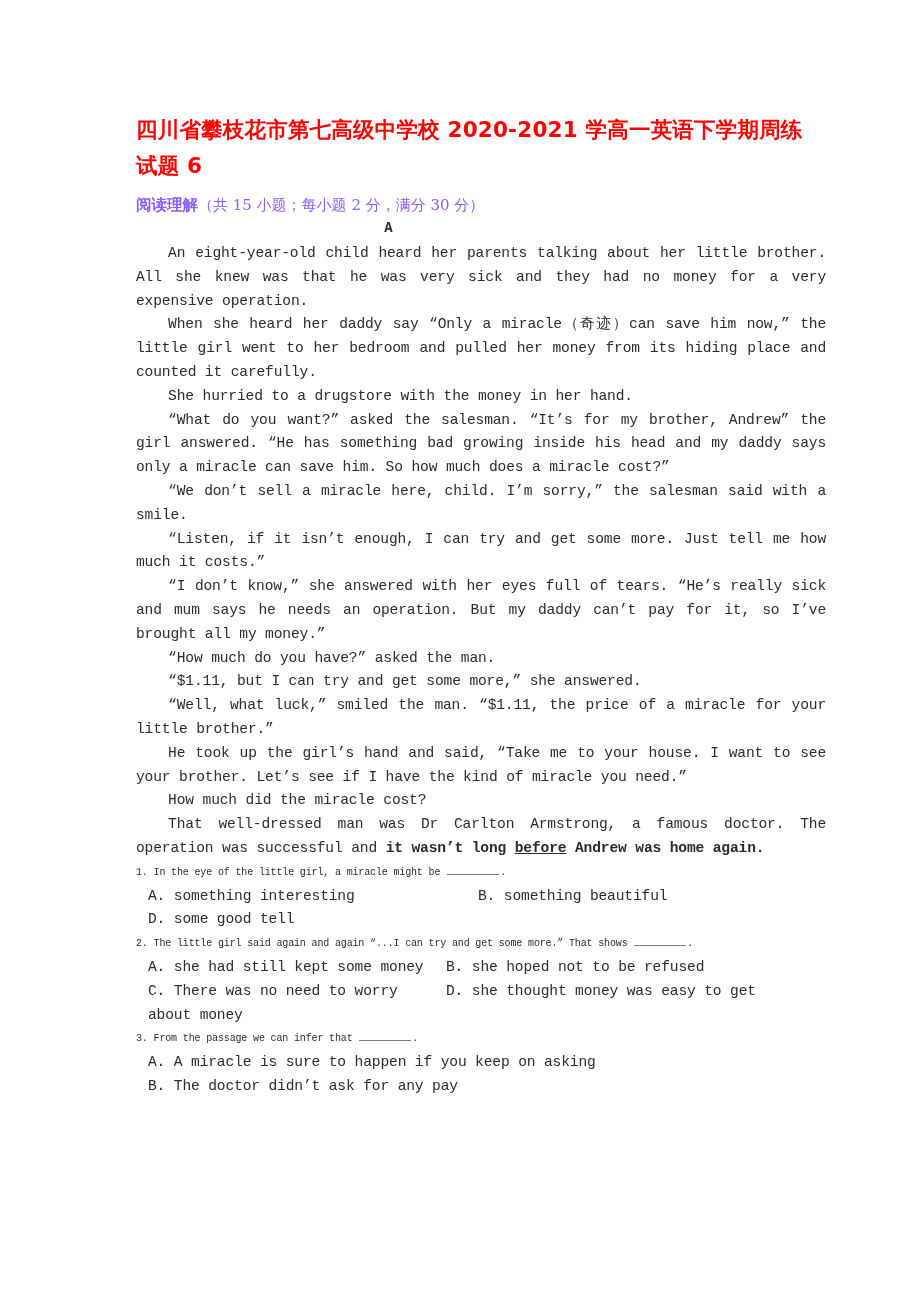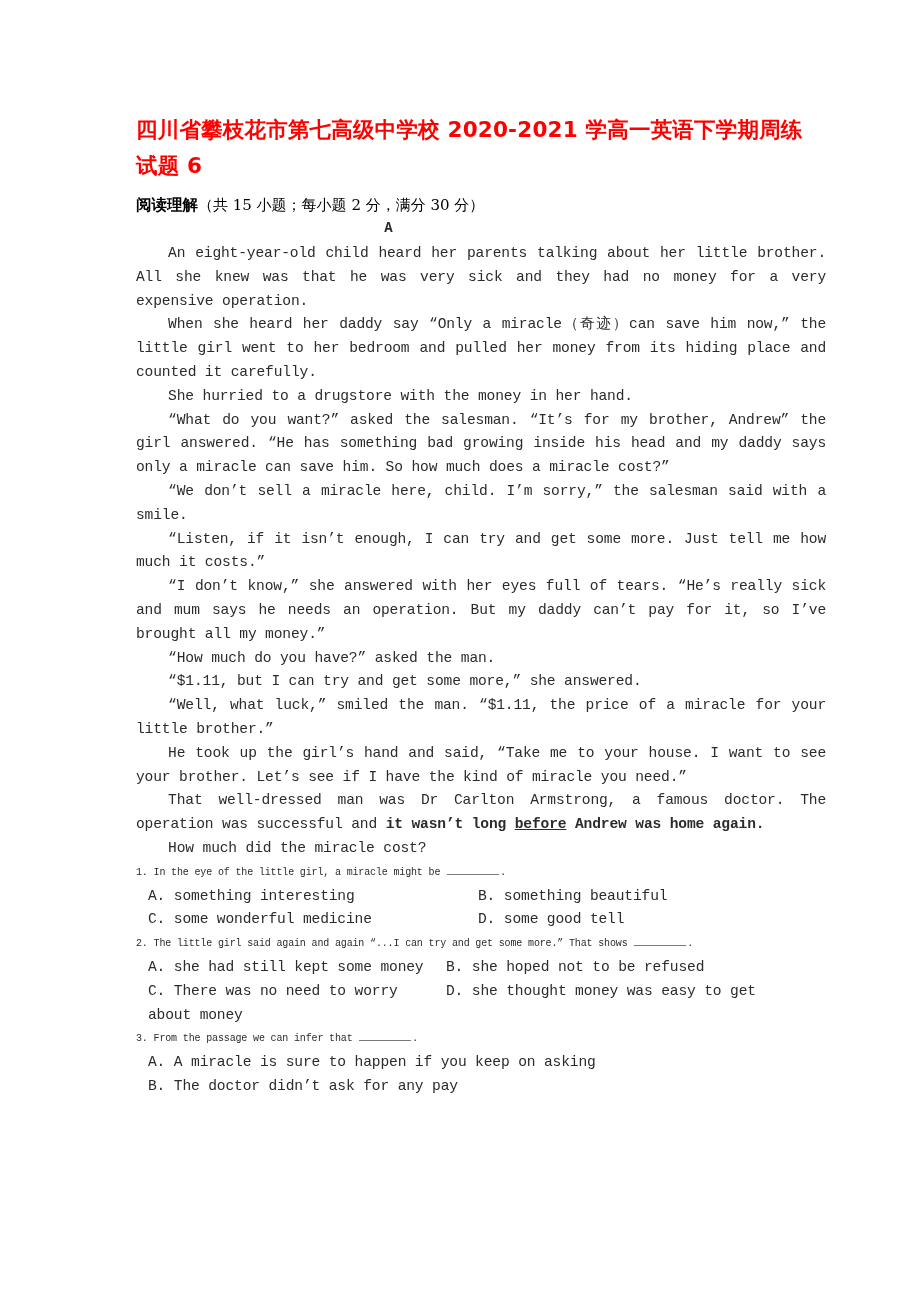--- a/index.html
+++ b/index.html
@@ -39,21 +39,21 @@
   .doc-title .line2 {
     display: block;
   }
 
   
   .section-line {
     margin: 10px 0 0 0;
     font-size: 15px;
     line-height: 22px;
     font-family: "DejaVu Serif", "Liberation Serif", serif;
-    color: #000000;
+    color: #8b5cf6;
     white-space: nowrap;
   }
   .section-line .cn-bold {
     font-family: "DejaVu Sans", "Liberation Sans", sans-serif;
     font-weight: 700;
     font-size: 15.5px;
   }
 
   .passage-letter {
     text-align: center;
@@ -131,35 +131,34 @@
     <p class="para">She hurried to a drugstore with the money in her hand.</p>
     <p class="para">“What do you want?” asked the salesman. “It’s for my brother, Andrew” the girl answered. “He has something bad growing inside his head and my daddy says only a miracle can save him. So how much does a miracle cost?”</p>
     <p class="para">“We don’t sell a miracle here, child. I’m sorry,” the salesman said with a smile.</p>
     <p class="para">“Listen, if it isn’t enough, I can try and get some more. Just tell me how much it costs.”</p>
     <p class="para">“I don’t know,” she answered with her eyes full of tears. “He’s really sick and mum says he needs an operation. But my daddy can’t pay for it, so I’ve brought all my money.”</p>
     <p class="para">“How much do you have?” asked the man.</p>
     <p class="para">“$1.11, but I can try and get some more,” she answered.</p>
     <p class="para">“Well, what luck,” smiled the man. “$1.11, the price of a miracle for your little brother.”</p>
     <p class="para">He took up the girl’s hand and said, “Take me to your house. I want to see your brother. Let’s see if I have the kind of miracle you need.”</p>
 
+    <p class="para">How much did the miracle cost?</p>
+
     <p class="para"><span>That well-dressed man was Dr Carlton Armstrong, a famous doctor. The operation was successful and </span><span class="b">it wasn’t long </span><span class="bu">before</span><span class="b"> Andrew was home again.</span></p>
-
-    <p class="para">How much did the miracle cost?</p>
   </div>
 
   <div>
 
     <div>
       <p class="q-stem"><span>1.</span> <span>In the eye of the little girl, a miracle might be </span><span class="blank"></span><span>.</span></p>
       <div class="opt-row wide">
         <span class="opt-a"><span>A.</span> <span>something interesting</span></span>
         <span class="opt-b"><span>B.</span> <span>something beautiful</span></span>
       </div>
       <div class="opt-row wide">
-        <span class="opt-a"><span>C.</span> <span>some wonderful medicine</span></span>
         <span class="opt-b"><span>D.</span> <span>some good tell</span></span>
       </div>
     </div>
 
     <div>
       <p class="q-stem"><span>2.</span> <span>The little girl said again and again “...I can try and get some more.” That shows </span><span class="blank"></span><span>.</span></p>
       <div class="opt-row narrow">
         <span class="opt-a"><span>A.</span> <span>she had still kept some money</span></span>
         <span class="opt-b"><span>B.</span> <span>she hoped not to be refused</span></span>
       </div>

